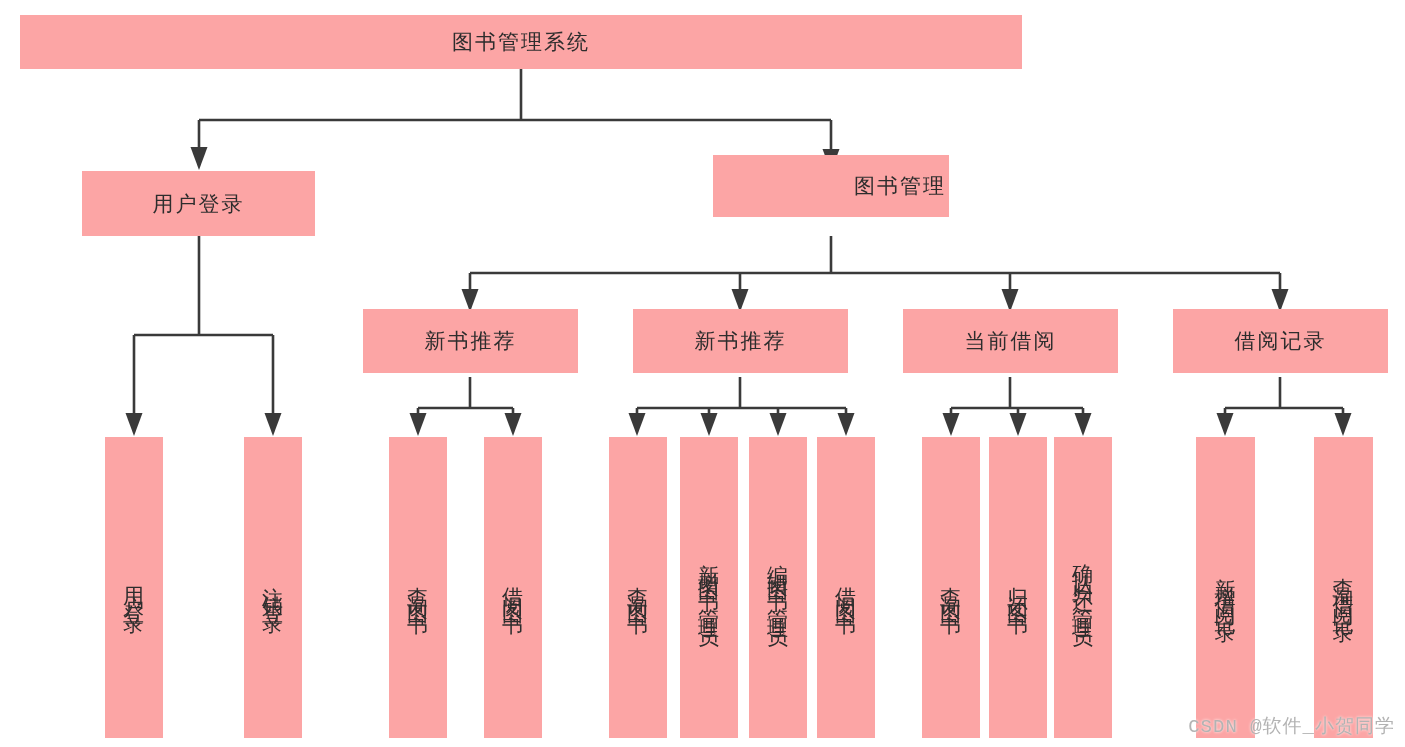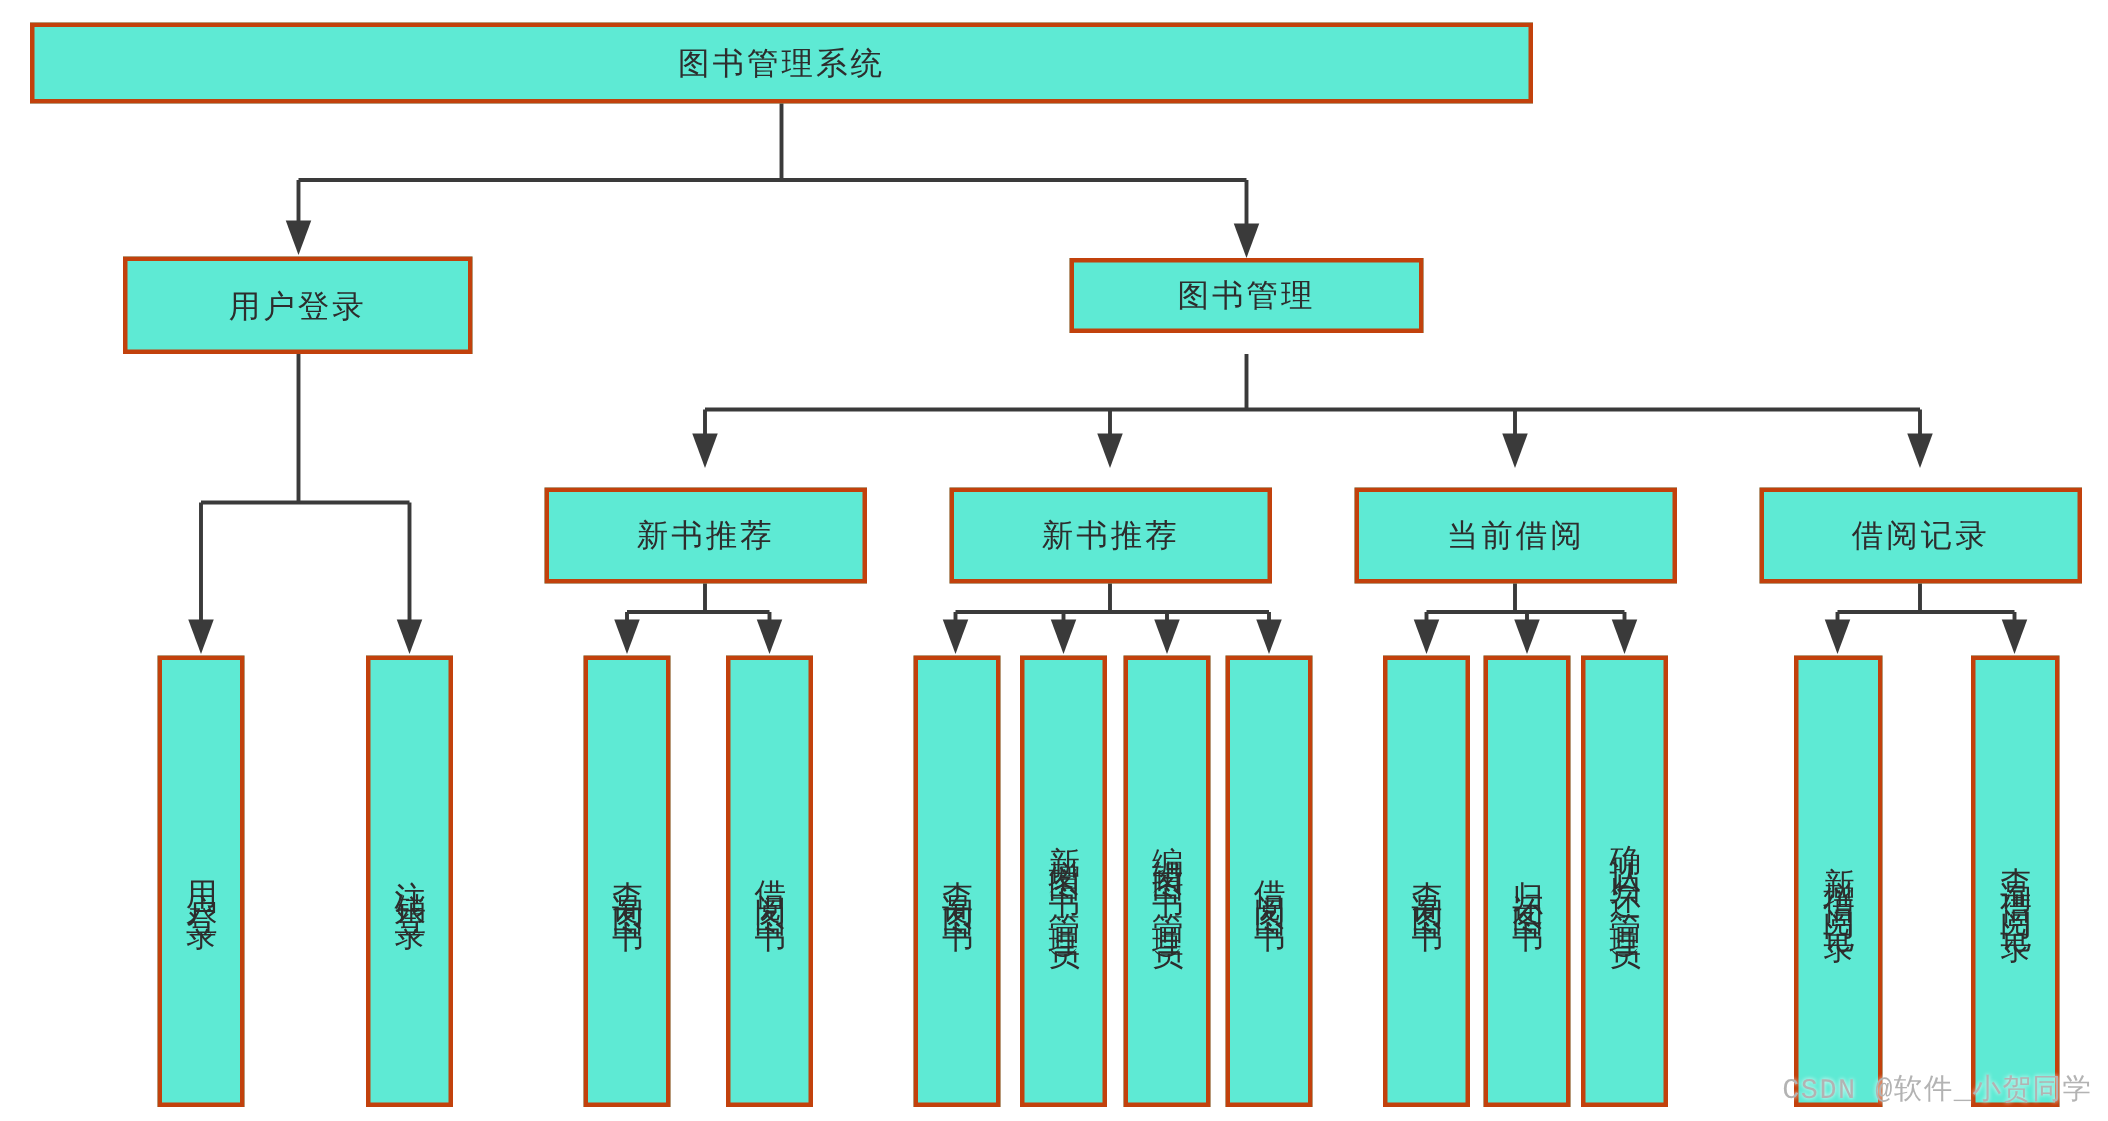--- a/index.html
+++ b/index.html
@@ -14,44 +14,44 @@
   }
   .connectors {
     position: absolute;
     left: 0; top: 0;
     width: 1405px; height: 747px;
     z-index: 0;
   }
   .node {
     position: absolute;
     box-sizing: border-box;
-    background: #5eead4;
-    border: 3px solid #c2410c;
+    background: #fca5a5;
+    border: 3px solid #fca5a5;
     display: flex;
     align-items: center;
     justify-content: center;
     z-index: 1;
     font-size: 21px;
     letter-spacing: 2px;
     color: #2d2d2d;
   }
   .node-v span {
     writing-mode: vertical-rl;
     text-orientation: mixed;
     letter-spacing: 9px;
     font-size: 21px;
     line-height: 1;
   }
   
   .n-root   { left: 20px;   top: 15px;  width: 1002px; height: 54px; }
   
   .n-login  { left: 82px;   top: 171px; width: 233px;  height: 65px; }
-  .n-mgmt   { left: 713px;  top: 172px; width: 236px;  height: 50px; }
+  .n-mgmt   { left: 713px;  top: 155px; width: 236px;  height: 62px; justify-content: flex-end; }
   
-  .n-l3     { top: 325px; width: 215px; height: 64px; align-items: center; }
+  .n-l3     { top: 309px; width: 215px; height: 64px; align-items: center; }
   .n-newrec { left: 363px;  }
   .n-borrow { left: 633px;  }
   .n-curr   { left: 903px;  }
   .n-record { left: 1173px; }
   
   .n-leaf   { top: 437px; width: 58px; height: 301px; }
   .lf-1  { left: 105px; }
   .lf-2  { left: 244px; }
   .lf-3  { left: 389px; }
   .lf-4  { left: 484px; }

